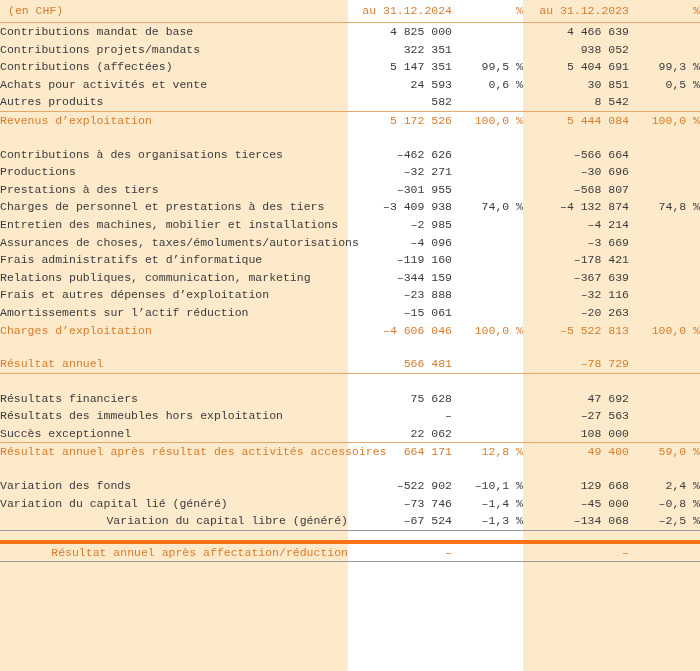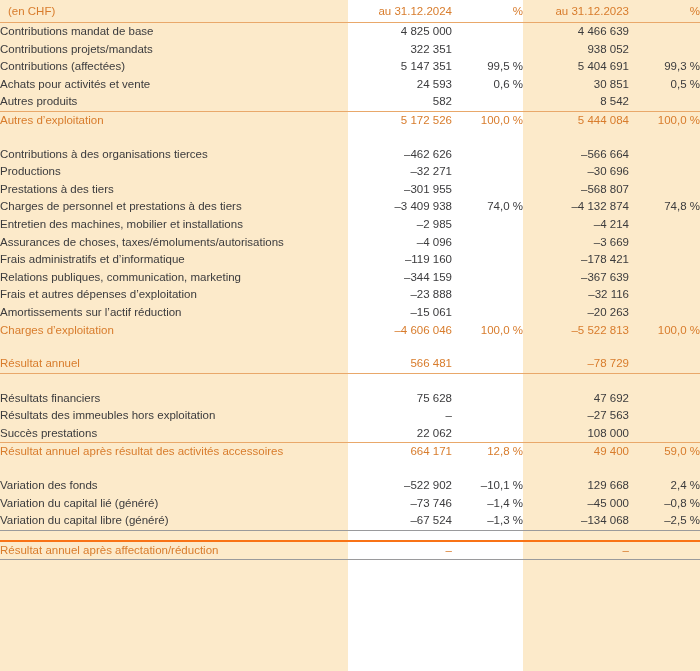--- a/index.html
+++ b/index.html
@@ -33,20 +33,21 @@
   }
 
   table.fin {
     position: relative;
     z-index: 1;
     width: 700px;
     border-collapse: collapse;
     table-layout: fixed;
     font-size: 11.5px;
     color: #3B3B3D;
+    font-family: Liberation Mono, monospace;
   }
 
   col.c-label  { width: 348px; }
   col.c-v1     { width: 104px; }
   col.c-p1     { width: 71px;  }
   col.c-v2     { width: 106px; }
   col.c-p2     { width: 71px;  }
 
   table.fin td, table.fin th {
     padding: 0;
@@ -79,23 +80,24 @@
   }
   tr.head th.label { padding-left: 8px; }
 
   
   tr.rule-orange-head > *,
   tr.rule-orange > * {
     border-bottom: 1px solid #E9A86A;
   }
   tr.rule-gray > * {
     border-bottom: 1px solid #9A9A9C;
+    text-align: right;
   }
   tr.rule-gray-top > * {
-    border-top: 2px solid #f97316;
+    border-top: 4px solid #f97316;
   }
 
   
   tr.total td {
     color: #D87C2C;
   }
 
   
   tr.spacer td {
     height: 16px;
@@ -159,21 +161,21 @@
           <td class="num p2">0,5 %</td>
         </tr>
         <tr class="rule-orange">
           <td class="label">Autres produits</td>
           <td class="num v1">582</td>
           <td class="num p1"></td>
           <td class="num v2">8 542</td>
           <td class="num p2"></td>
         </tr>
         <tr class="total">
-          <td class="label">Autres d’exploitation</td>
+          <td class="label">Revenus d’exploitation</td>
           <td class="num v1">5 172 526</td>
           <td class="num p1">100,0 %</td>
           <td class="num v2">5 444 084</td>
           <td class="num p2">100,0 %</td>
         </tr>
         <tr class="spacer">
           <td class="label"></td>
           <td class="num v1"></td>
           <td class="num p1"></td>
           <td class="num v2"></td>
@@ -285,21 +287,21 @@
           <td class="num p2"></td>
         </tr>
         <tr class="">
           <td class="label">Résultats des immeubles hors exploitation</td>
           <td class="num v1">–</td>
           <td class="num p1"></td>
           <td class="num v2">–27 563</td>
           <td class="num p2"></td>
         </tr>
         <tr class="rule-orange">
-          <td class="label">Succès prestations</td>
+          <td class="label">Succès exceptionnel</td>
           <td class="num v1">22 062</td>
           <td class="num p1"></td>
           <td class="num v2">108 000</td>
           <td class="num p2"></td>
         </tr>
         <tr class="total">
           <td class="label">Résultat annuel après résultat des activités accessoires</td>
           <td class="num v1">664 171</td>
           <td class="num p1">12,8 %</td>
           <td class="num v2">49 400</td>

